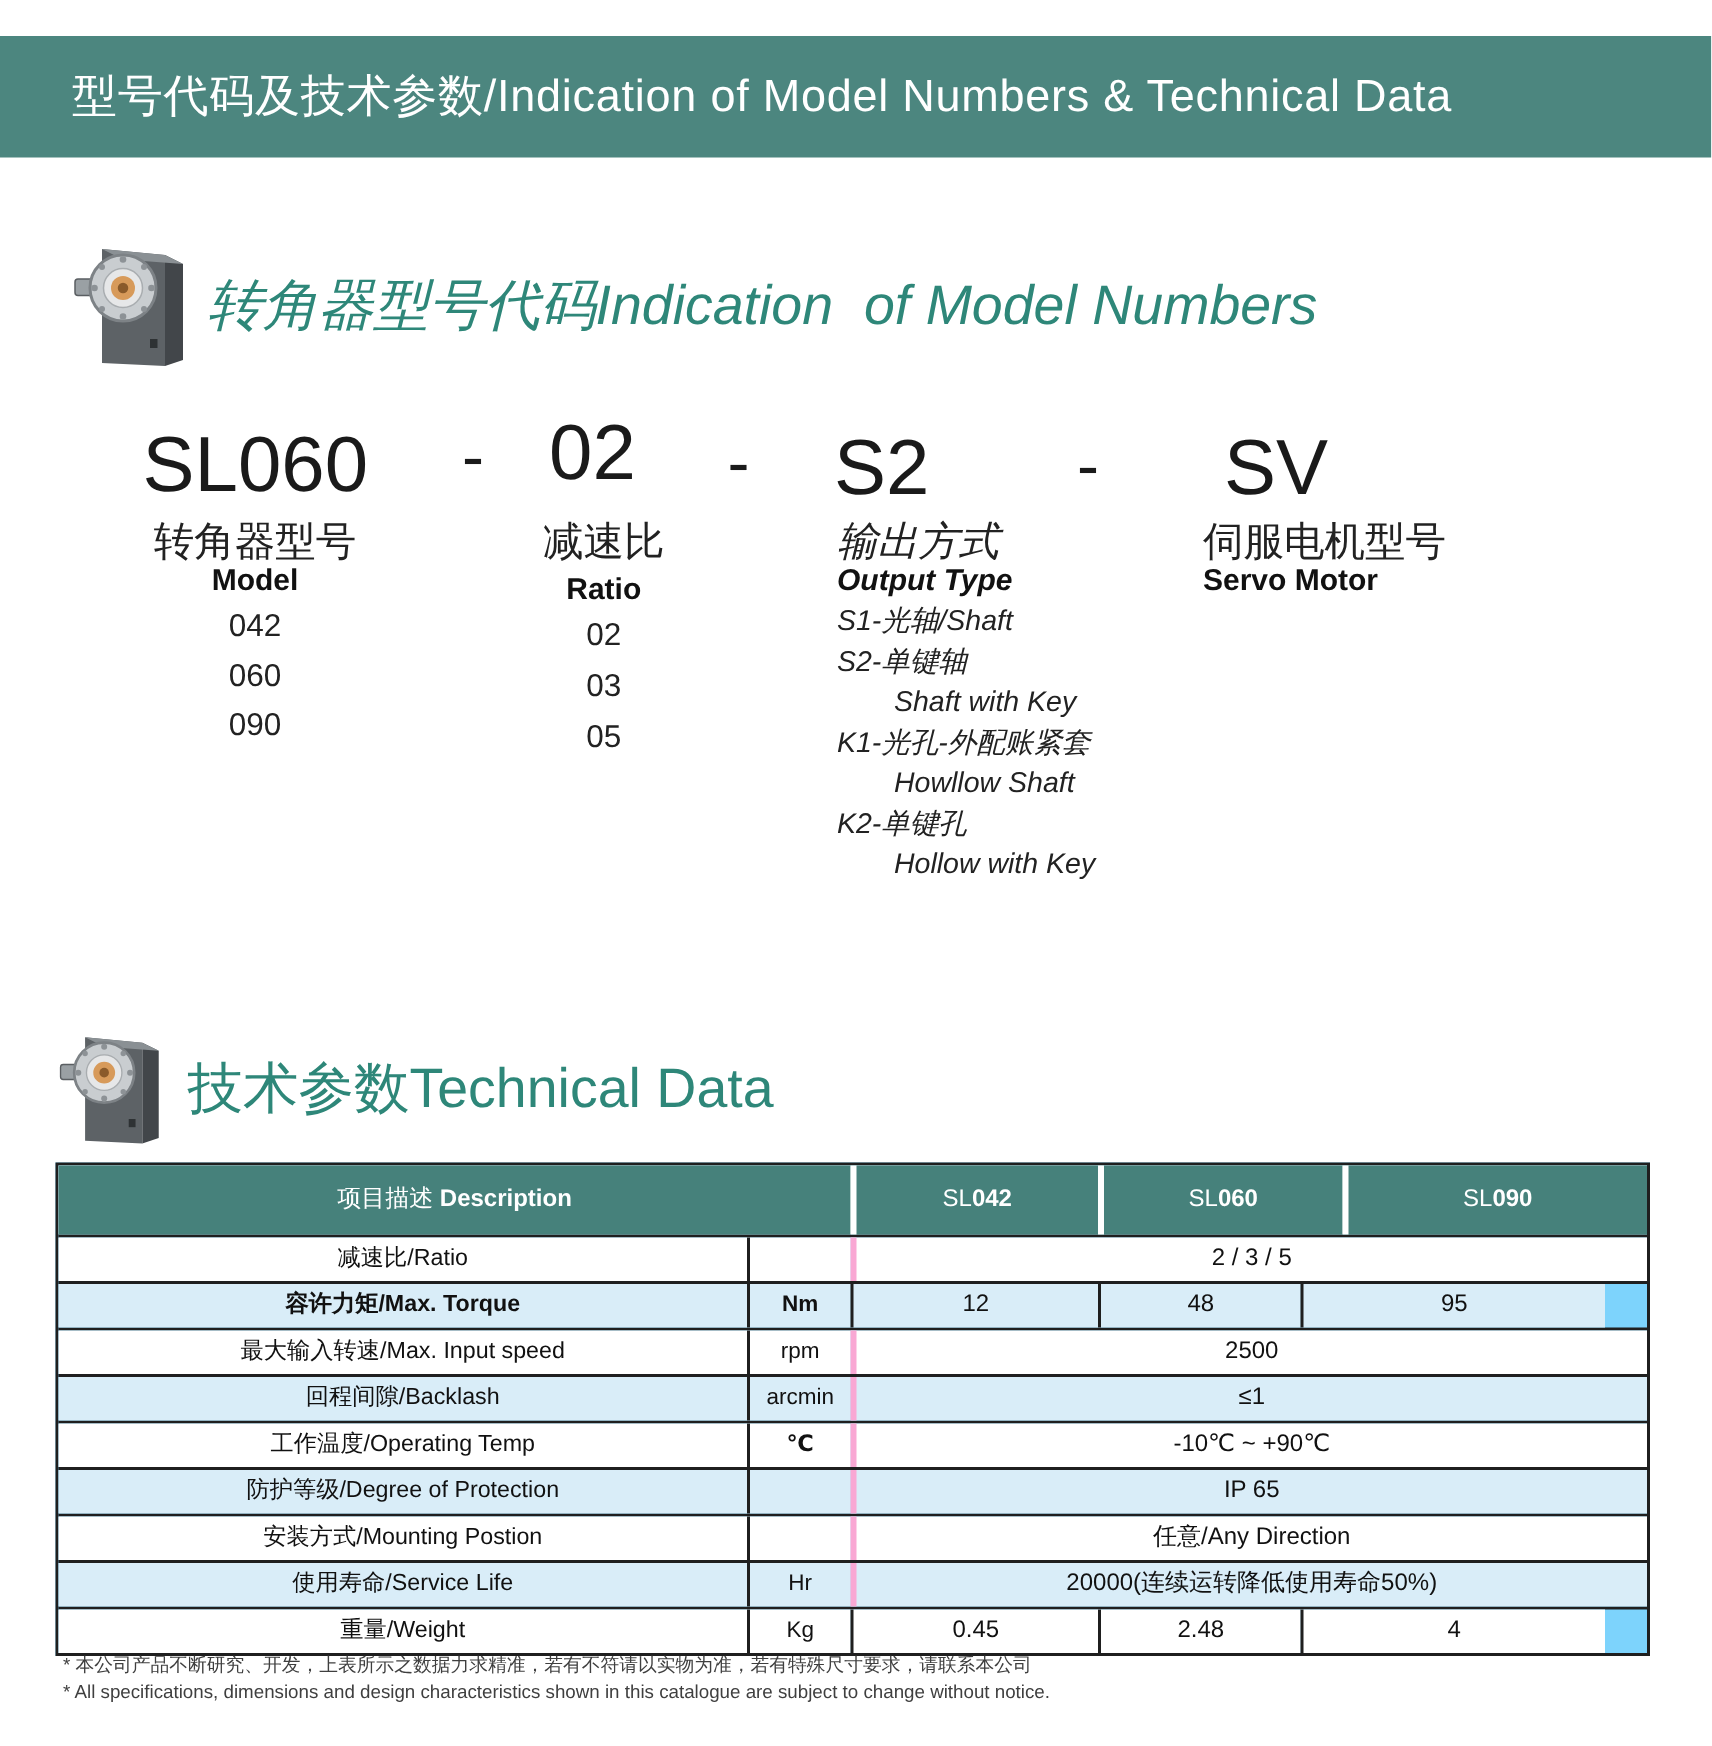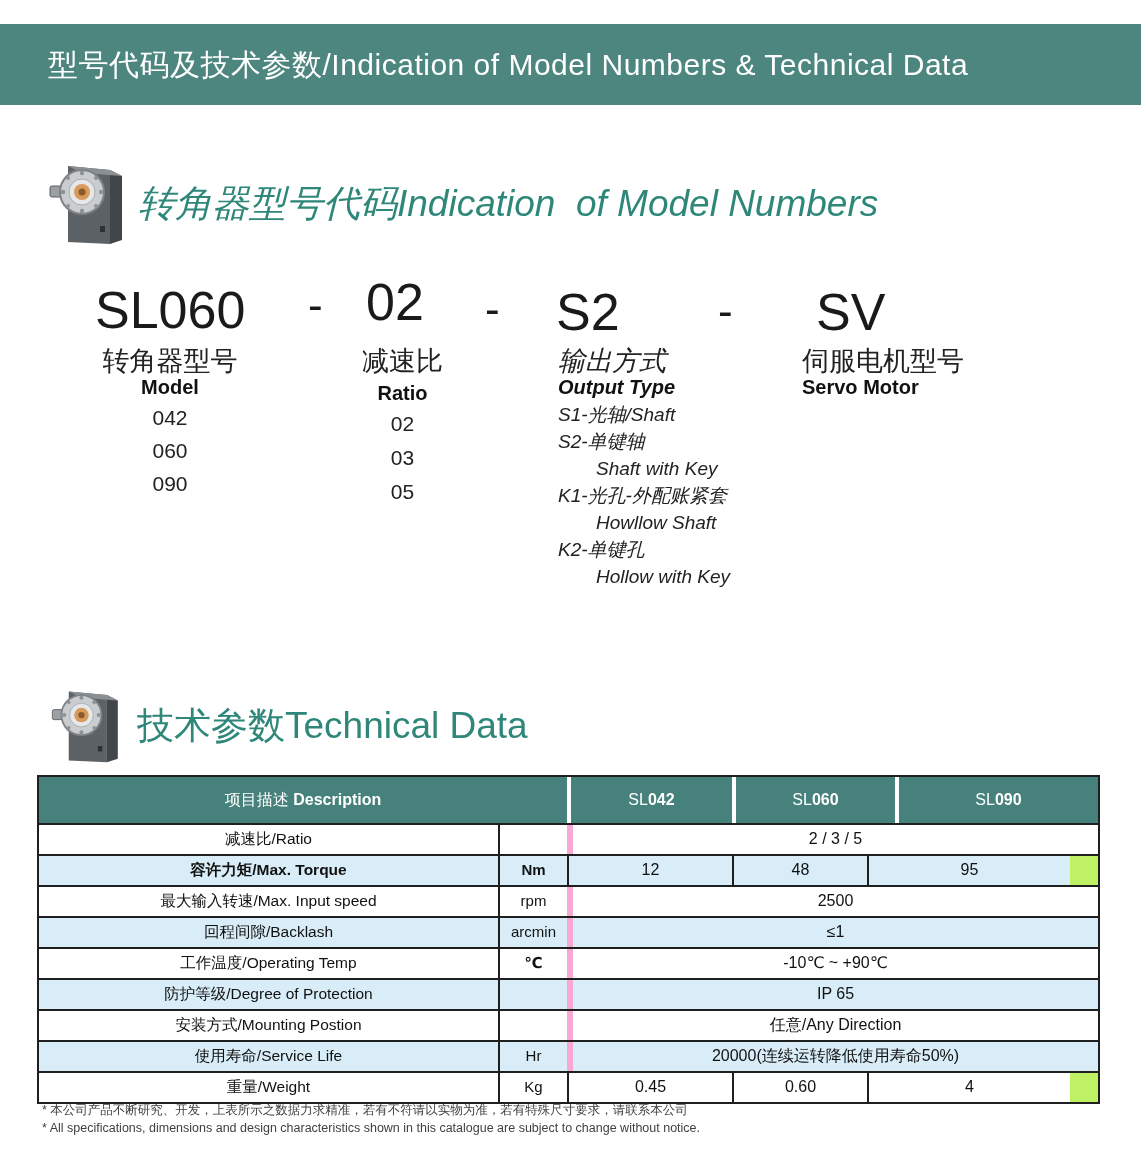--- a/index.html
+++ b/index.html
@@ -7,21 +7,21 @@
   #page{position:relative;width:1141px;height:1164px;background:#ffffff;overflow:hidden;}
 
   
   .banner{position:absolute;top:24px;left:0;width:1141px;height:81px;background:#4c867f;
           color:#ffffff;font-size:30px;line-height:81px;padding-left:48px;box-sizing:border-box;
           white-space:nowrap;letter-spacing:.5px;}
 
   
   .section-head{position:absolute;display:flex;align-items:center;}
   .sec1{top:160px;left:48px;font-style:italic;}
-  .sec2{top:686px;left:47px;}
+  .sec2{top:686px;left:35px;}
   .section-title{color:#2e8779;font-size:37px;margin-left:12px;white-space:pre;}
   .gear-icon{flex:0 0 auto;}
 
   
   .code-area{position:absolute;left:0;top:272px;width:1141px;height:330px;}
   .code-part{position:absolute;font-size:52px;color:#1a1a1a;}
   .cp1{left:95px;top:8px;}
   .cd1{left:308px;top:8px;font-size:44px;}
   .cp2{left:366px;top:0px;}
   .cd2{left:485px;top:12px;font-size:44px;}
@@ -36,39 +36,39 @@
   .ccol1{left:95px;width:150px;text-align:center;}
   .ccol2{left:345px;width:115px;text-align:center;}
   .ccol2 .col-en{margin-top:6px;}
   .ccol2 .col-val{line-height:34px;}
   .ccol3{left:558px;width:250px;text-align:left;font-style:italic;}
   .out-line{font-size:19px;line-height:27px;color:#222;}
   .out-line.indent{padding-left:38px;}
   .ccol4{left:802px;width:180px;text-align:left;}
 
   
-  .ttable{position:absolute;left:37px;top:775px;width:1063px;border:2px solid #1f1f1f;box-sizing:border-box;background:#bef264;}
+  .ttable{position:absolute;left:37px;top:775px;width:1063px;border:2px solid #1f1f1f;box-sizing:border-box;background:#7dd3fc;}
   .thead{display:flex;height:46px;background:#ffffff;}
   .th{background:#46817b;color:#ffffff;font-size:16px;line-height:46px;text-align:center;box-sizing:border-box;}
   .th-desc{width:528px;}
   .th-c1{width:165px;border-left:4px solid #ffffff;}
   .th-c2{width:163px;border-left:4px solid #ffffff;}
   .th-c3{width:203px;border-left:4px solid #ffffff;}
   .th .bnum{font-weight:bold;}
   .th-desc .den{font-weight:bold;}
   .trow{display:flex;height:31px;border-top:2px solid #1f1f1f;box-sizing:border-box;}
   .trow.alt .cell{background:#d9edf8;}
   .cell{box-sizing:border-box;font-size:16px;line-height:27px;text-align:center;color:#111;
         overflow:hidden;white-space:nowrap;background:#fff;}
   .c-desc{width:459px;font-size:15.5px;}
   .c-unit{width:69px;border-left:2px solid #1f1f1f;font-size:15px;}
   .c-v1{width:165px;border-left:2px solid #1f1f1f;}
   .c-v2{width:135px;border-left:2px solid #1f1f1f;}
   .c-v3{width:203px;border-left:2px solid #1f1f1f;}
-  .c-span{width:531px;border-left:6px solid #f9a8d4;}
+  .c-span{width:531px;border-left:4px solid #f9a8d4;}
   .bold{font-weight:bold;}
 
   
   .footnotes{position:absolute;left:42px;top:1101px;width:1060px;color:#3f3f3f;}
   .fn{font-size:12.5px;line-height:18px;white-space:nowrap;}
 </style>
 </head>
 <body>
 
 <div id="page">
@@ -221,21 +221,21 @@
     <div class="trow alt">
       <div class="cell c-desc">使用寿命/Service Life</div>
       <div class="cell c-unit">Hr</div>
       <div class="cell c-span">20000(连续运转降低使用寿命50%)</div>
     </div>
 
     <div class="trow">
       <div class="cell c-desc">重量/Weight</div>
       <div class="cell c-unit">Kg</div>
       <div class="cell c-v1">0.45</div>
-      <div class="cell c-v2">0.60</div>
+      <div class="cell c-v2">2.48</div>
       <div class="cell c-v3">4</div>
     </div>
   </div>
 
   <div class="footnotes">
     <div class="fn">* 本公司产品不断研究、开发，上表所示之数据力求精准，若有不符请以实物为准，若有特殊尺寸要求，请联系本公司</div>
     <div class="fn">* All specifications, dimensions and design characteristics shown in this catalogue are subject to change without notice.</div>
   </div>
 
 </div>

